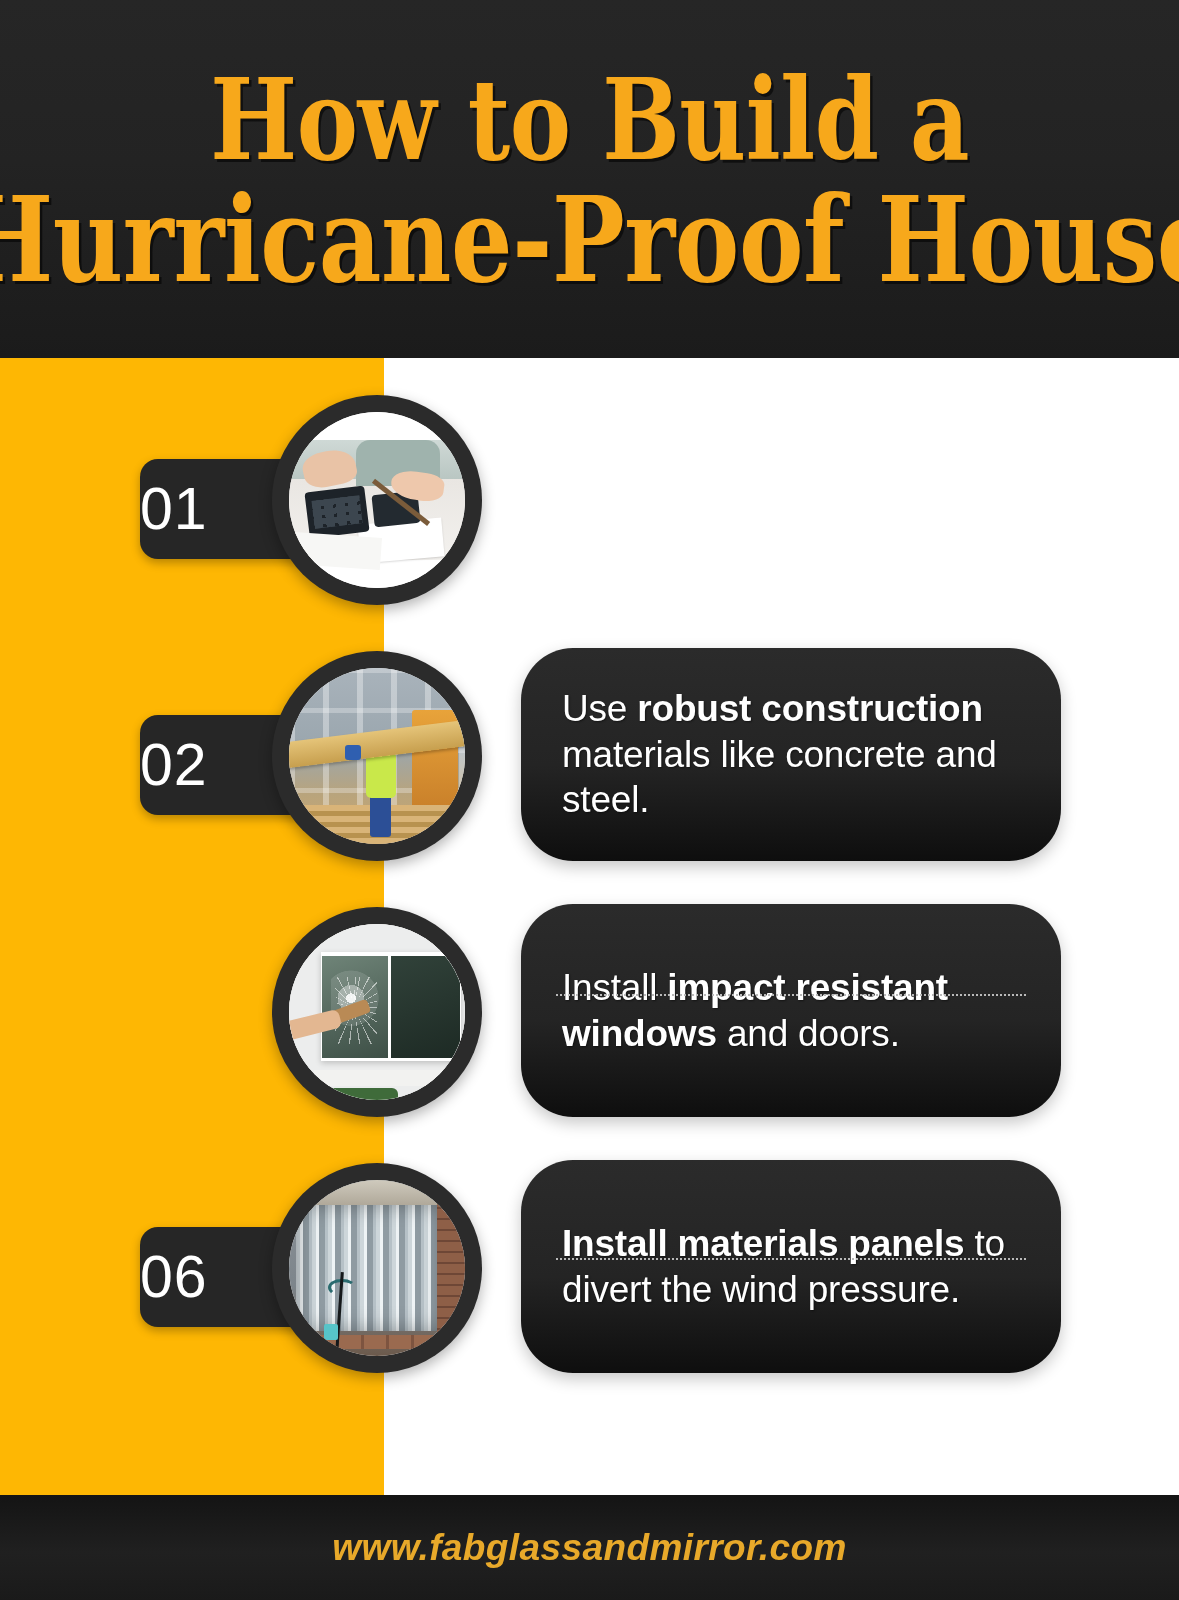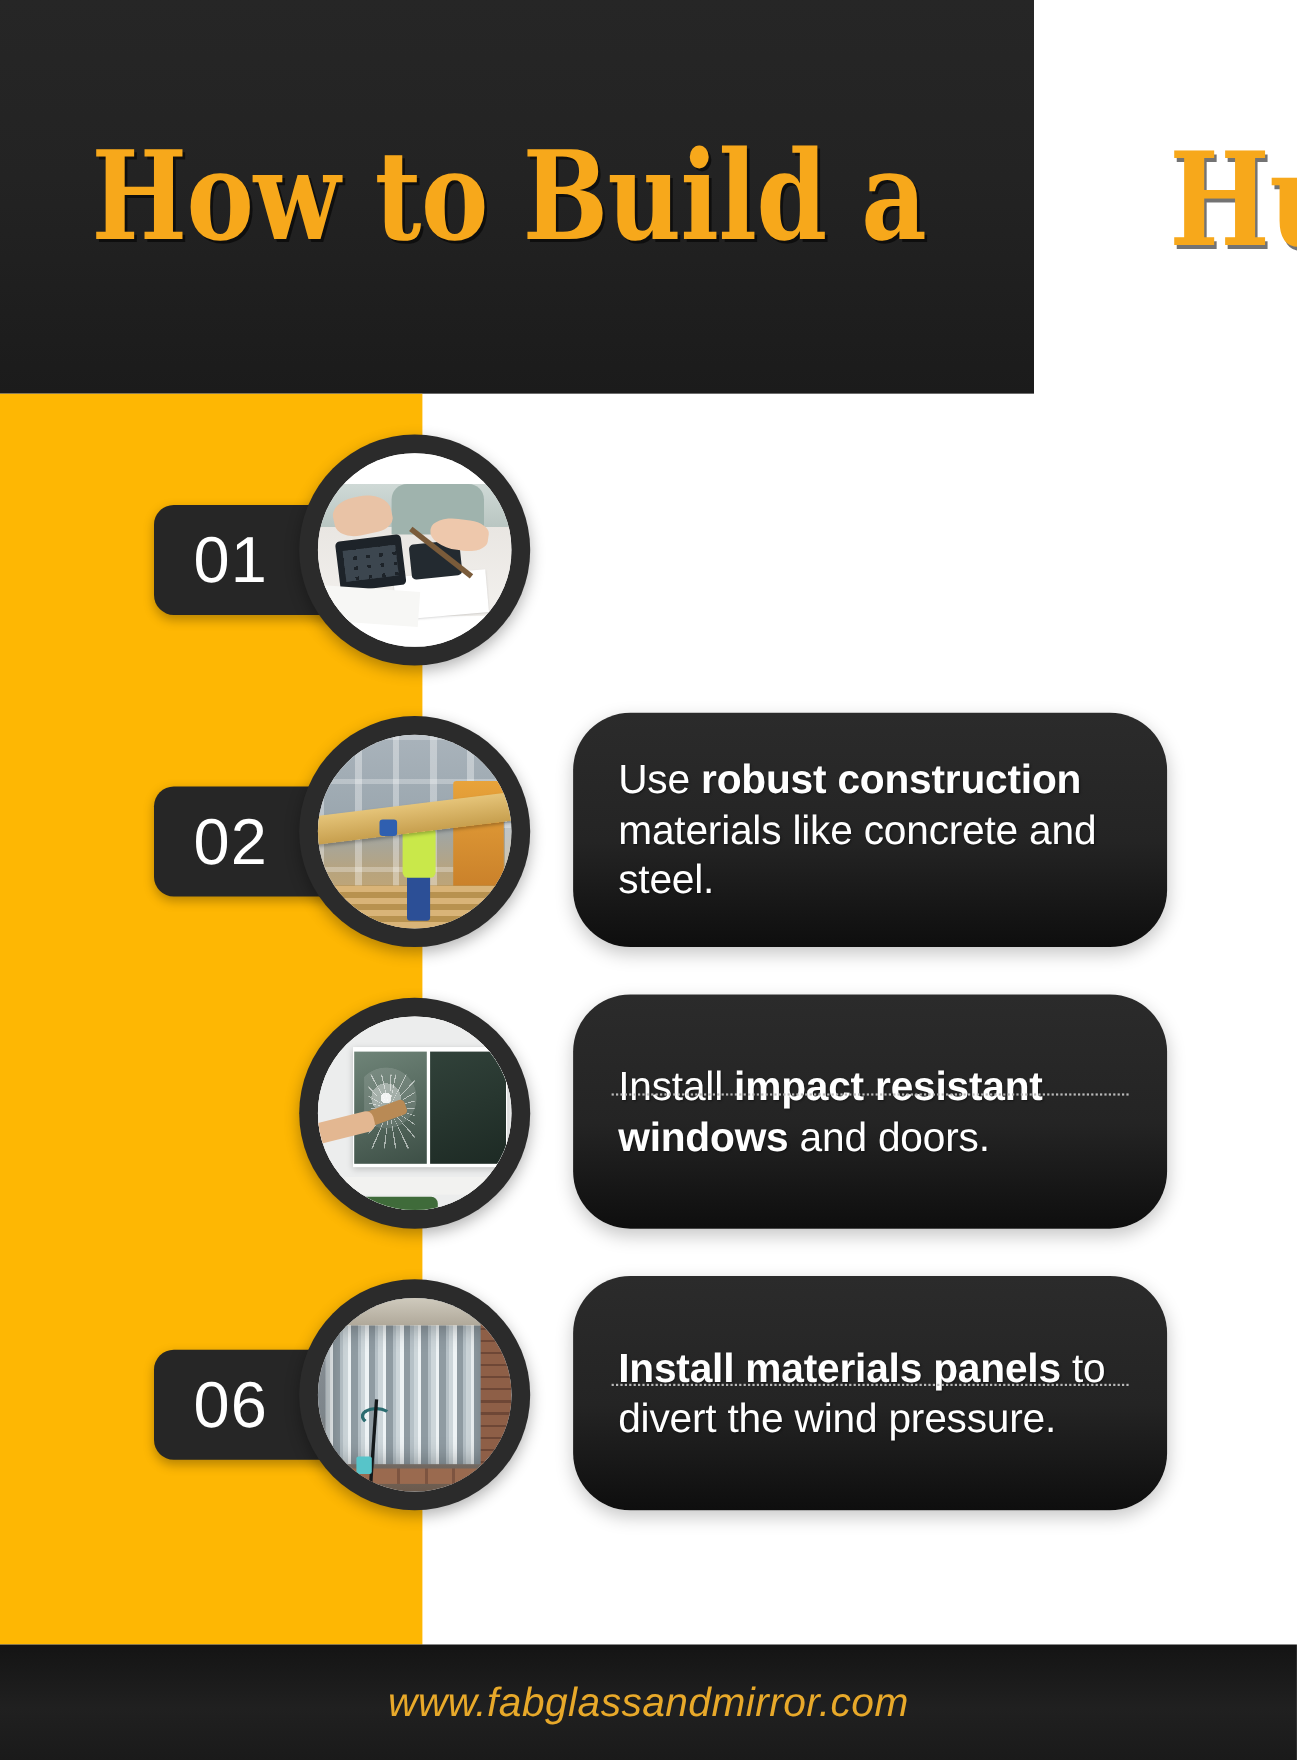--- a/index.html
+++ b/index.html
@@ -14,24 +14,24 @@
   .poster {
     position:relative;
     width:1179px; height:1600px;
     background:#ffffff;
     overflow:hidden;
   }
 
   
   .header {
     position:absolute; left:0; top:0;
-    width:940px; height:358px;
+    width:1179px; height:358px;
     background:linear-gradient(180deg,#262626 0%,#232323 45%,#1b1b1b 100%);
-    display:flex; flex-direction:row;
-    align-items:center; justify-content:flex-start;
+    display:flex; flex-direction:column;
+    align-items:center; justify-content:center;
     padding-top:6px;
   }
   .title-line {
     font-family:"DejaVu Serif", serif;
     font-weight:bold;
     color:#F7A81B;
     letter-spacing:-0.5px;
     text-align:center;
     line-height:0.99;
     text-shadow:3px 3px 0 rgba(0,0,0,0.55);
@@ -66,21 +66,20 @@
 
   
   .num-badge {
     position:absolute;
     left:140px; top:79px;
     width:205px; height:100px;
     background:#262626;
     border-radius:18px;
     box-shadow:0 4px 10px rgba(0,0,0,0.28);
     display:flex; align-items:center;
-    padding-left:36px;
     z-index:1;
   }
   .num-badge span {
     color:#ffffff;
     font-size:59px;
     font-weight:300;
     letter-spacing:1px;
     line-height:1;
   }
 
@@ -139,21 +138,21 @@
   .footer {
     position:absolute; left:0; top:1495px;
     width:1179px; height:105px;
     background:linear-gradient(180deg,#141414 0%,#202020 55%,#1a1a1a 100%);
     display:flex; align-items:center; justify-content:center;
   }
   .footer span {
     color:#E8A92A;
     font-size:37px;
     font-style:italic;
-    font-weight:400;
+    font-weight:700;
     letter-spacing:0.4px;
   }
 
   
 
   
   .s-desk { background:linear-gradient(180deg,#ffffff 0%,#ffffff 16%,#cfd9d6 16%,#b9c6c2 38%,#e9e6e2 38%,#f3f1ee 84%,#ffffff 84%); }
   .s-desk .sweater { position:absolute; left:38%; top:16%; width:48%; height:26%; background:#9fb3ad; border-radius:14px 14px 0 0; }
   .s-desk .hand-a { position:absolute; left:8%; top:22%; width:30%; height:20%; background:#e9c3a6; border-radius:40% 50% 30% 40%; transform:rotate(-12deg); }
   .s-desk .hand-b { position:absolute; left:58%; top:34%; width:30%; height:16%; background:#eec8ac; border-radius:45% 35% 40% 50%; transform:rotate(8deg); }

